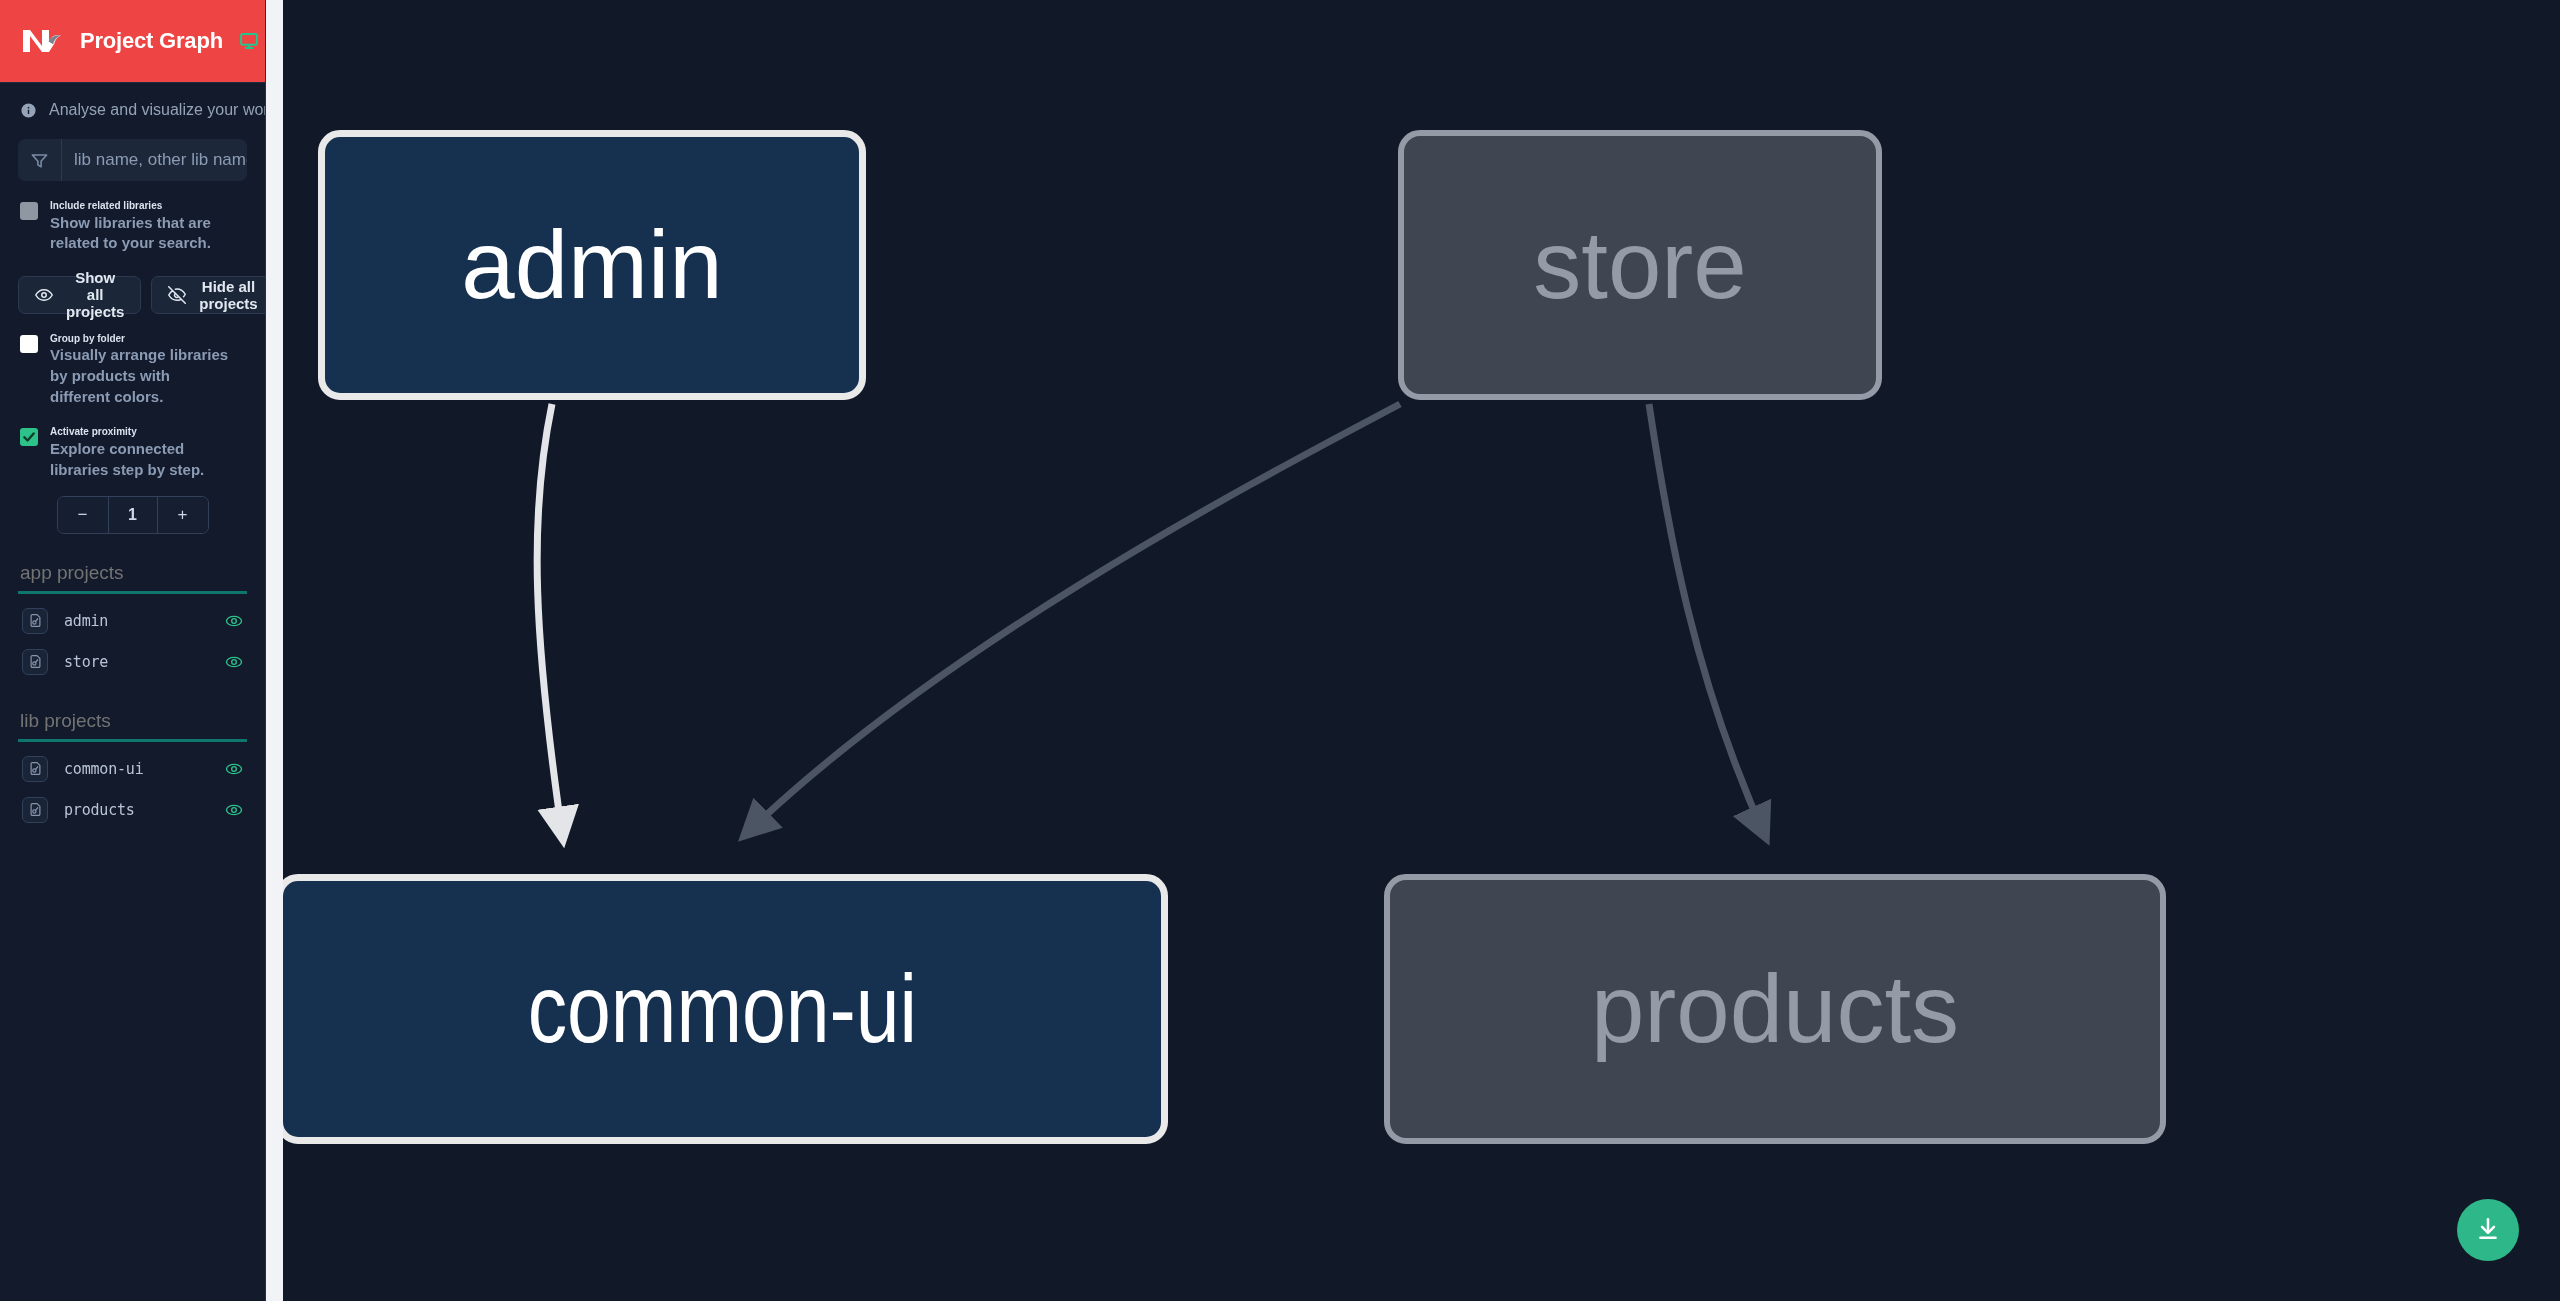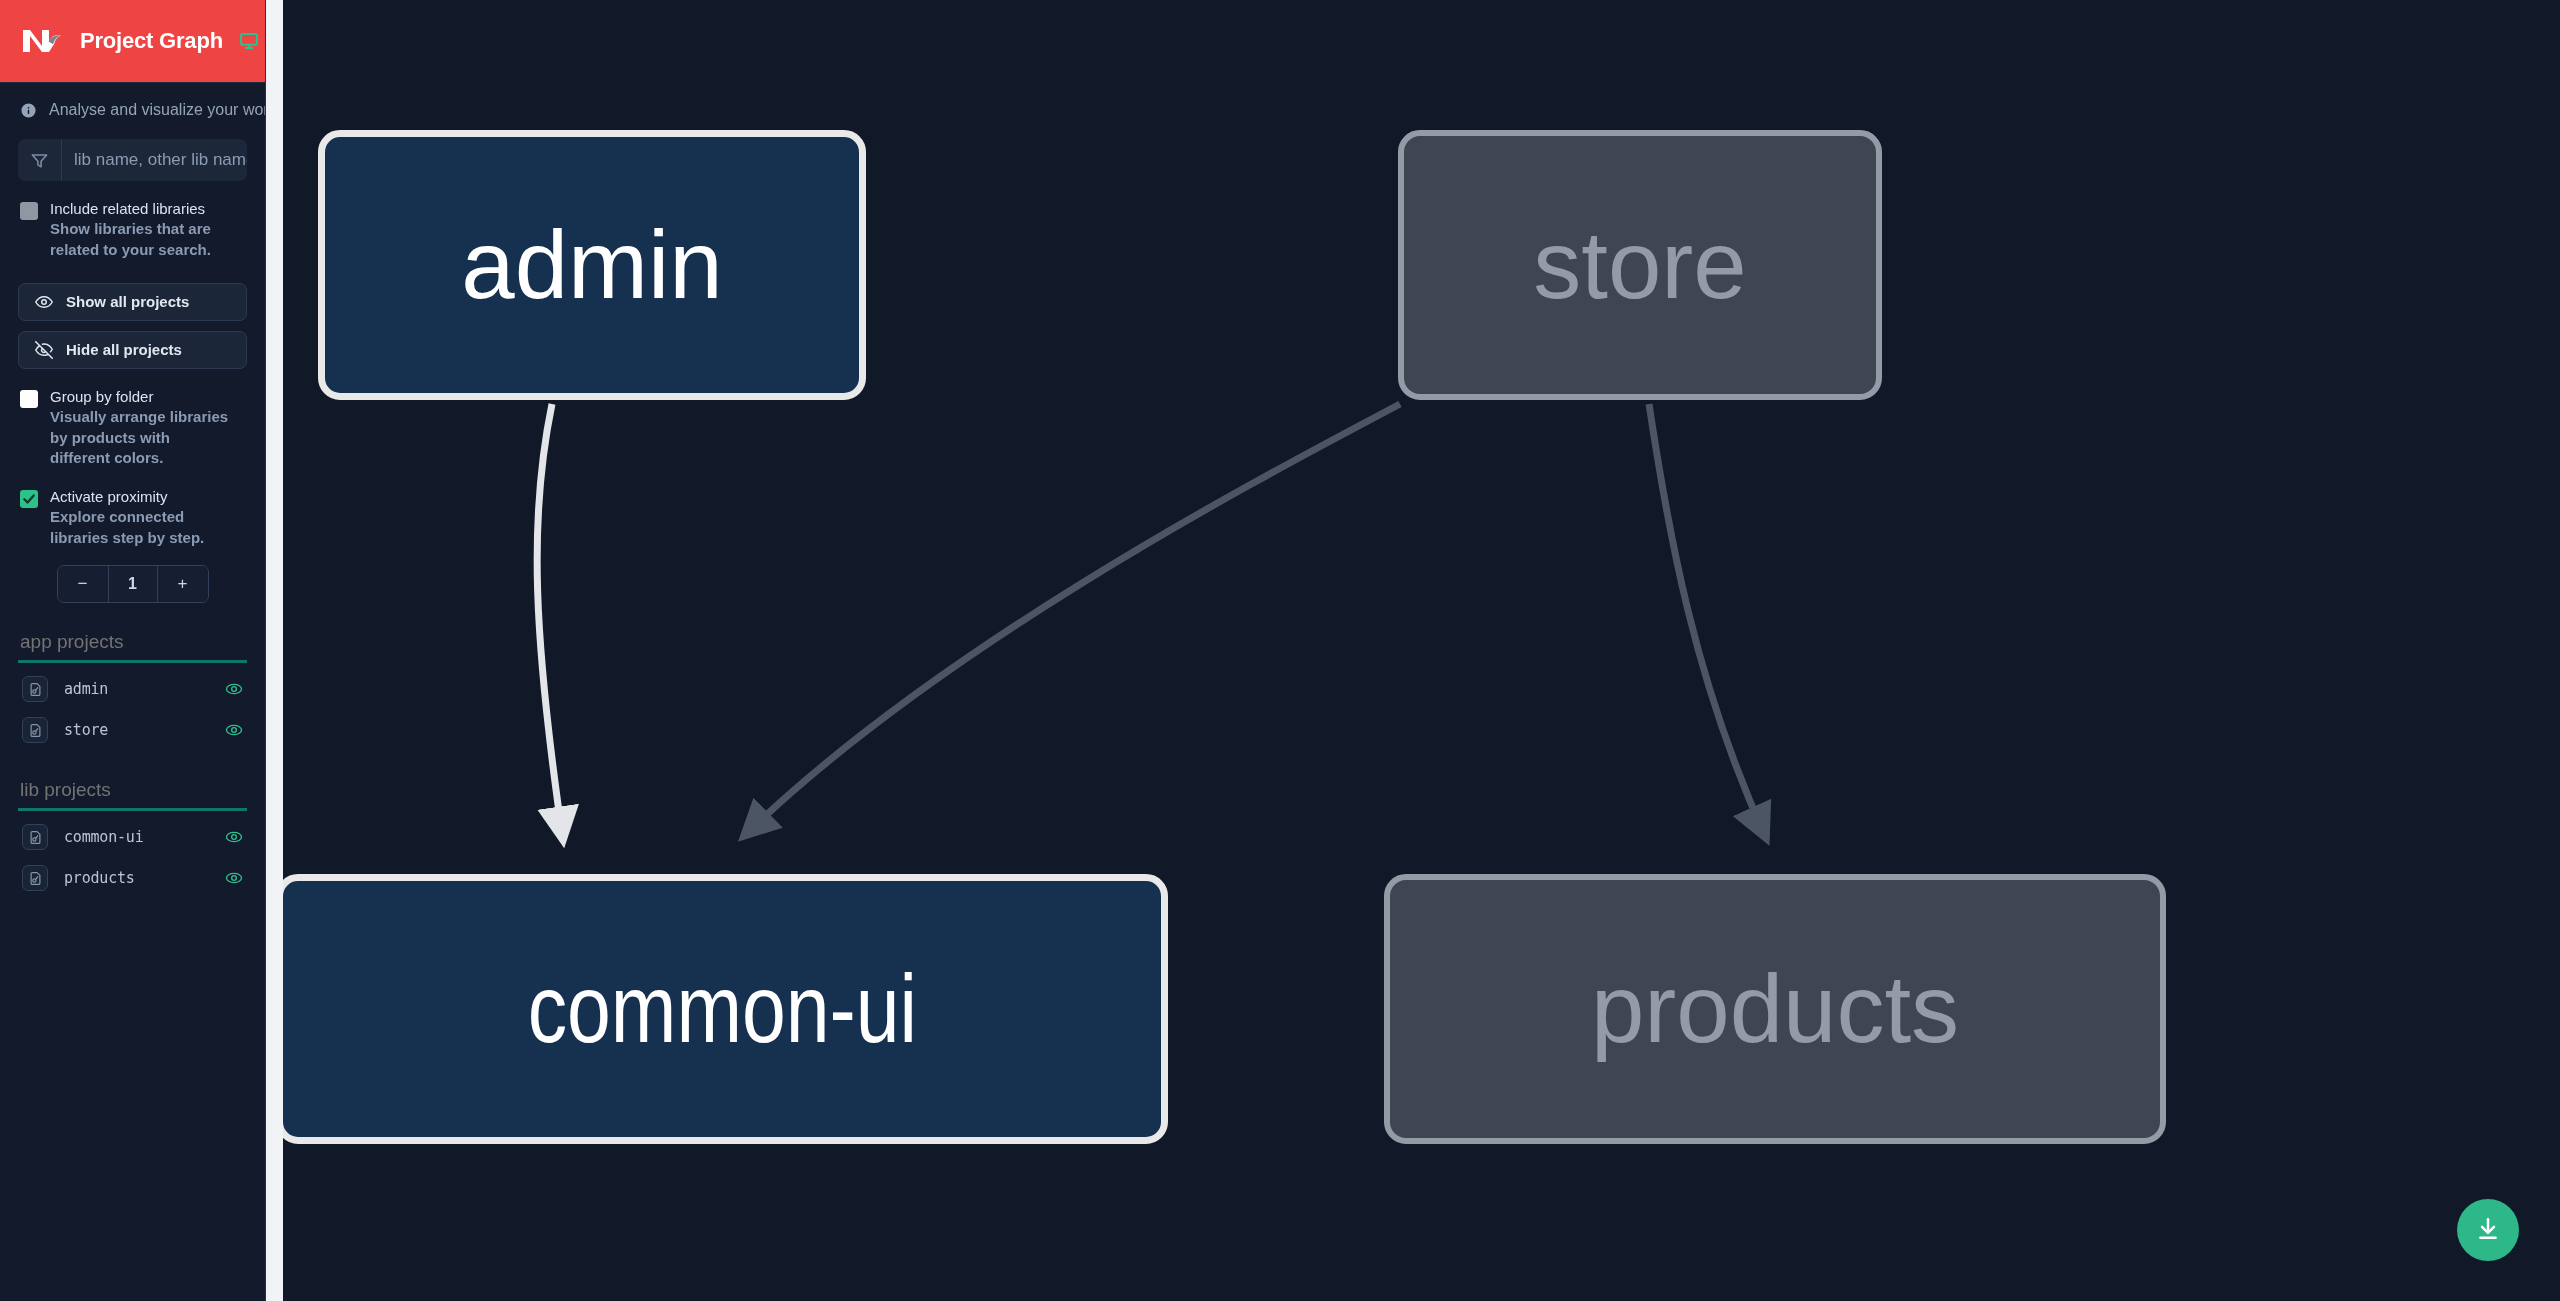--- a/index.html
+++ b/index.html
@@ -65,24 +65,24 @@
   .check-row { display:flex; padding:18px 18px 0 20px; gap:12px; }
   .cbox {
     width:18px; height:18px; border-radius:3px; flex:0 0 18px;
     margin-top:3px; position:relative;
   }
   .cbox.gray { background:#8f97a3; }
   .cbox.white { background:#ffffff; }
   .cbox.green { background:#2ec28b; }
   .cbox.green svg { position:absolute; left:2px; top:2px; }
   .check-texts { display:flex; flex-direction:column; }
-  .check-title { font-size:15px; font-weight:400; color:#dbe3ef; line-height:1.35; }
+  .check-title { font-size:10px; font-weight:700; color:#dbe3ef; line-height:1.35; }
   .check-sub { font-size:15px; color:#8b9bb4; line-height:1.38; max-width:182px;font-weight:bold; }
 
-  .btn-wrap { padding:22px 18px 0 18px; display:flex; flex-direction:column; gap:10px; }
+  .btn-wrap { padding:22px 18px 0 18px; display:flex; gap:10px; }
   .sbtn {
     height:38px; width:100%;
     background:#1b2739; border:1px solid #2c3950;
     border-radius:7px; color:#e2e8f0;
     display:flex; align-items:center; gap:13px;
     padding:0 16px; cursor:pointer;
     font-size:15px; font-weight:700;
     font-family:"Liberation Sans", sans-serif;
   }
   .sbtn .bico { display:flex; color:#e2e8f0; }

